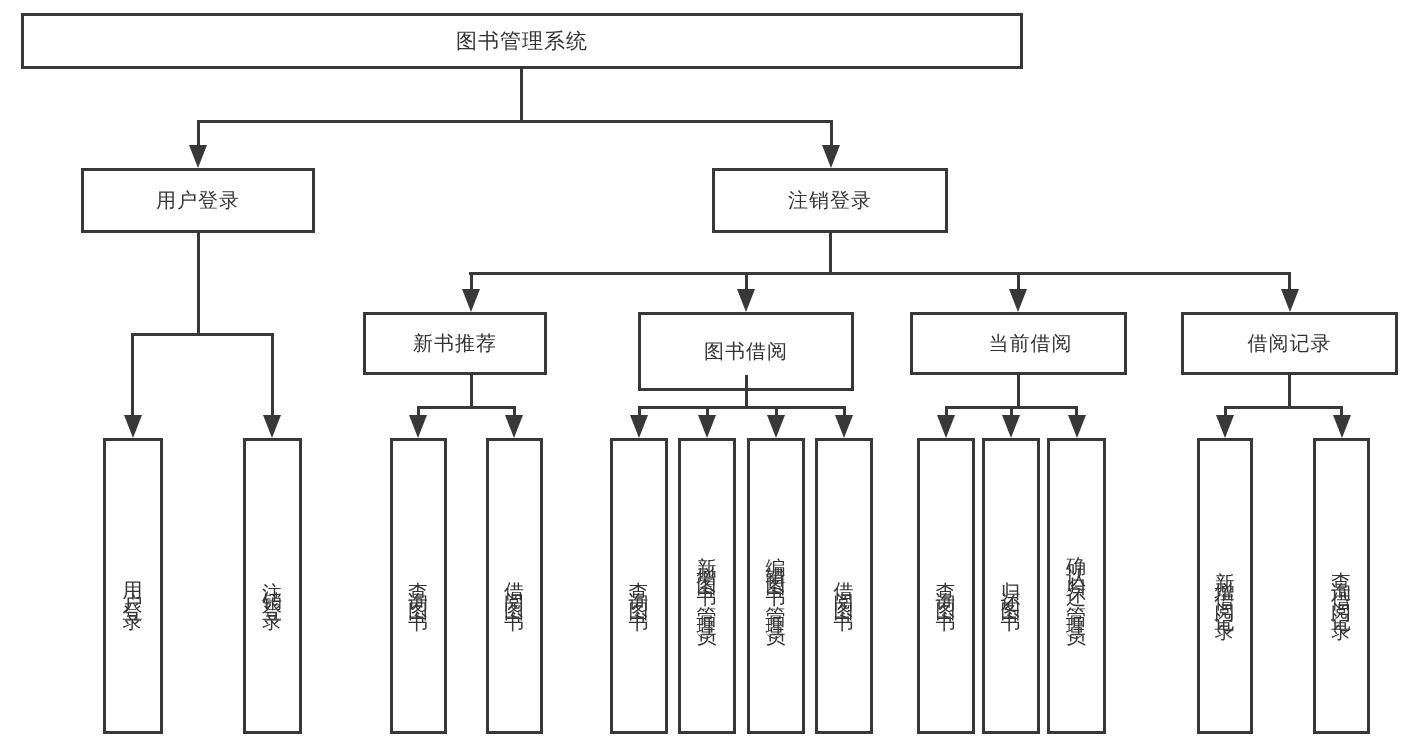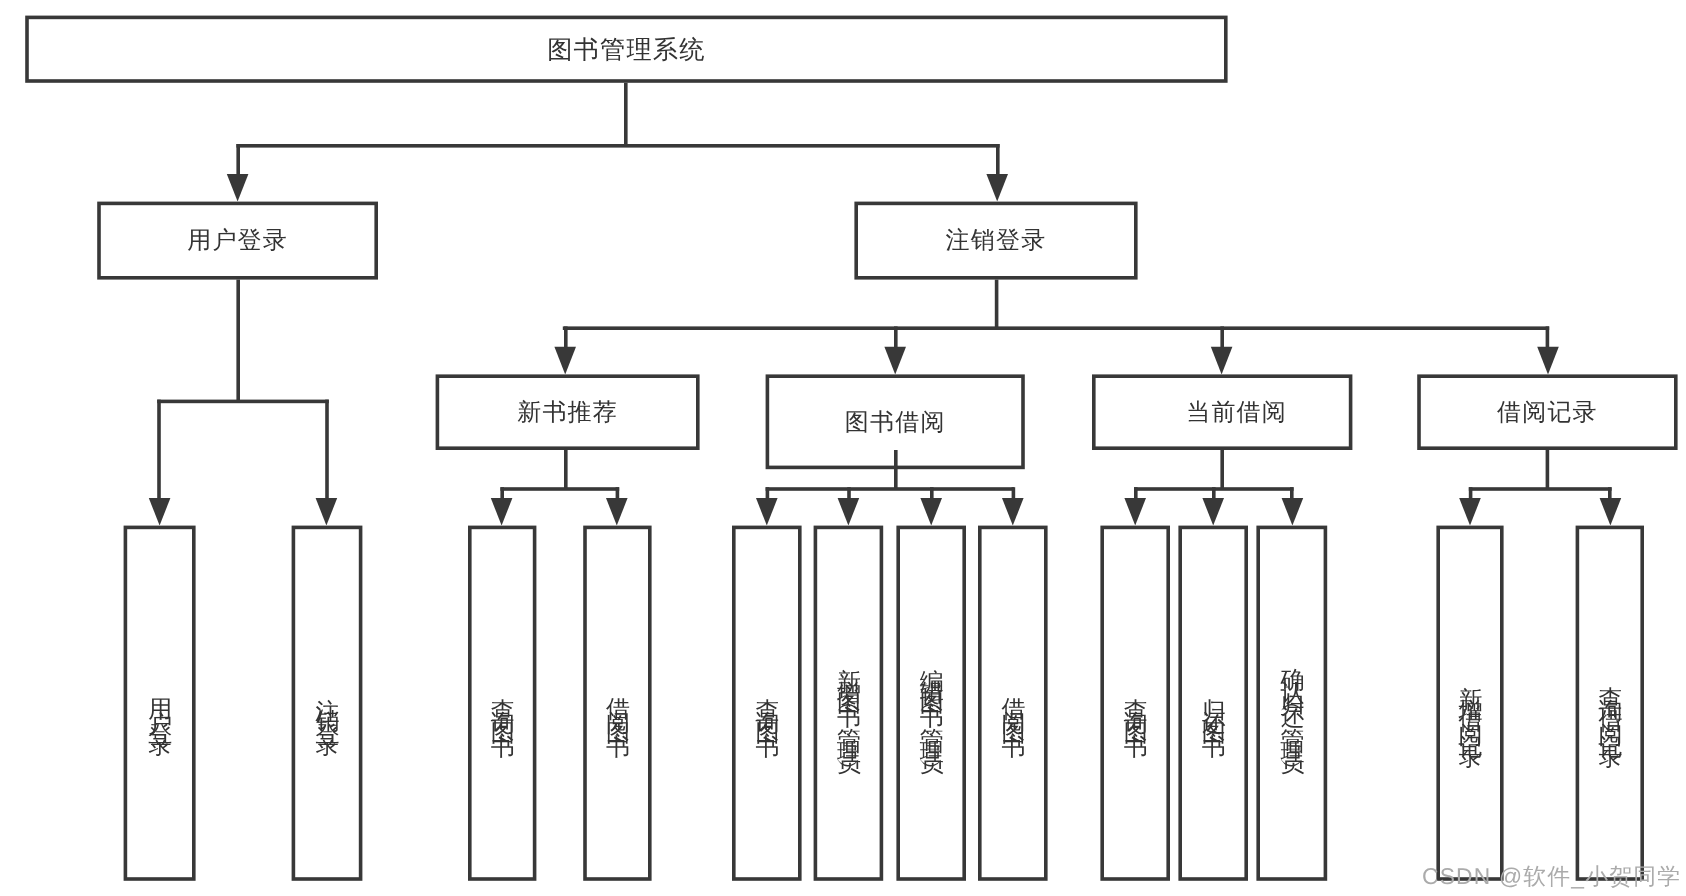--- a/index.html
+++ b/index.html
@@ -68,21 +68,21 @@
   <div class="lh" style="left:469px;top:272px;width:822px;"></div>
   <div class="lv" style="left:470px;top:272px;height:19px;"></div>
   <div class="lv" style="left:745px;top:272px;height:19px;"></div>
   <div class="lv" style="left:1017px;top:272px;height:19px;"></div>
   <div class="lv" style="left:1288px;top:272px;height:19px;"></div>
   <div class="ar" style="left:462px;top:289px;"></div>
   <div class="ar" style="left:737px;top:289px;"></div>
   <div class="ar" style="left:1009px;top:289px;"></div>
   <div class="ar" style="left:1281px;top:289px;"></div>
 
-  <div class="box" style="left:363px;top:312px;width:220px;height:63px;">
+  <div class="box" style="left:363px;top:312px;width:184px;height:63px;">
     <span>新书推荐</span>
   </div>
   <div class="box" style="left:638px;top:312px;width:216px;height:79px;">
     <span>图书借阅</span>
   </div>
   <div class="box" style="left:910px;top:312px;width:217px;height:63px;padding-left:24px;">
     <span>当前借阅</span>
   </div>
   <div class="box" style="left:1181px;top:312px;width:217px;height:63px;text-align:center;">
     <span>借阅记录</span>
@@ -159,15 +159,14 @@
     <span>确认归还（管理员）</span>
   </div>
 
   <div class="leaf" style="left:1197px;top:438px;width:56px;height:296px;">
     <span>新增借阅记录</span>
   </div>
   <div class="leaf" style="left:1313px;top:438px;width:57px;height:296px;">
     <span>查询借阅记录</span>
   </div>
 
-  <div class="watermark">CSDN @软件_小贺同学</div>
 
 </div>
 
 </body></html>

